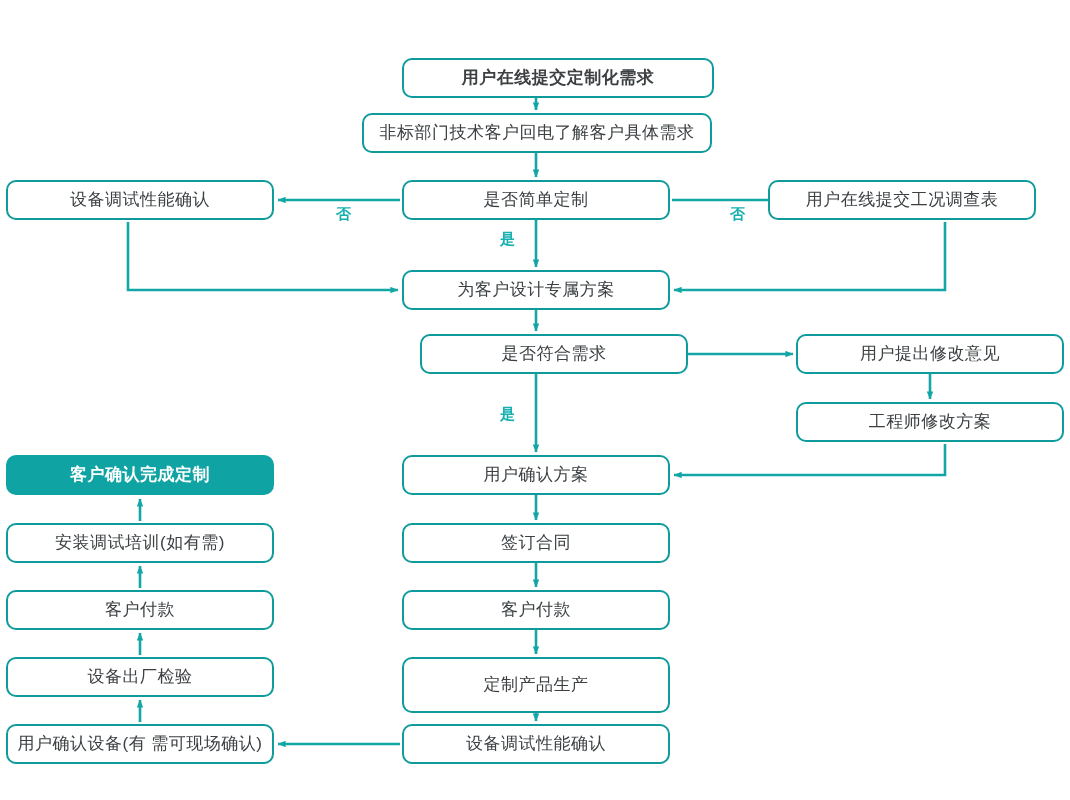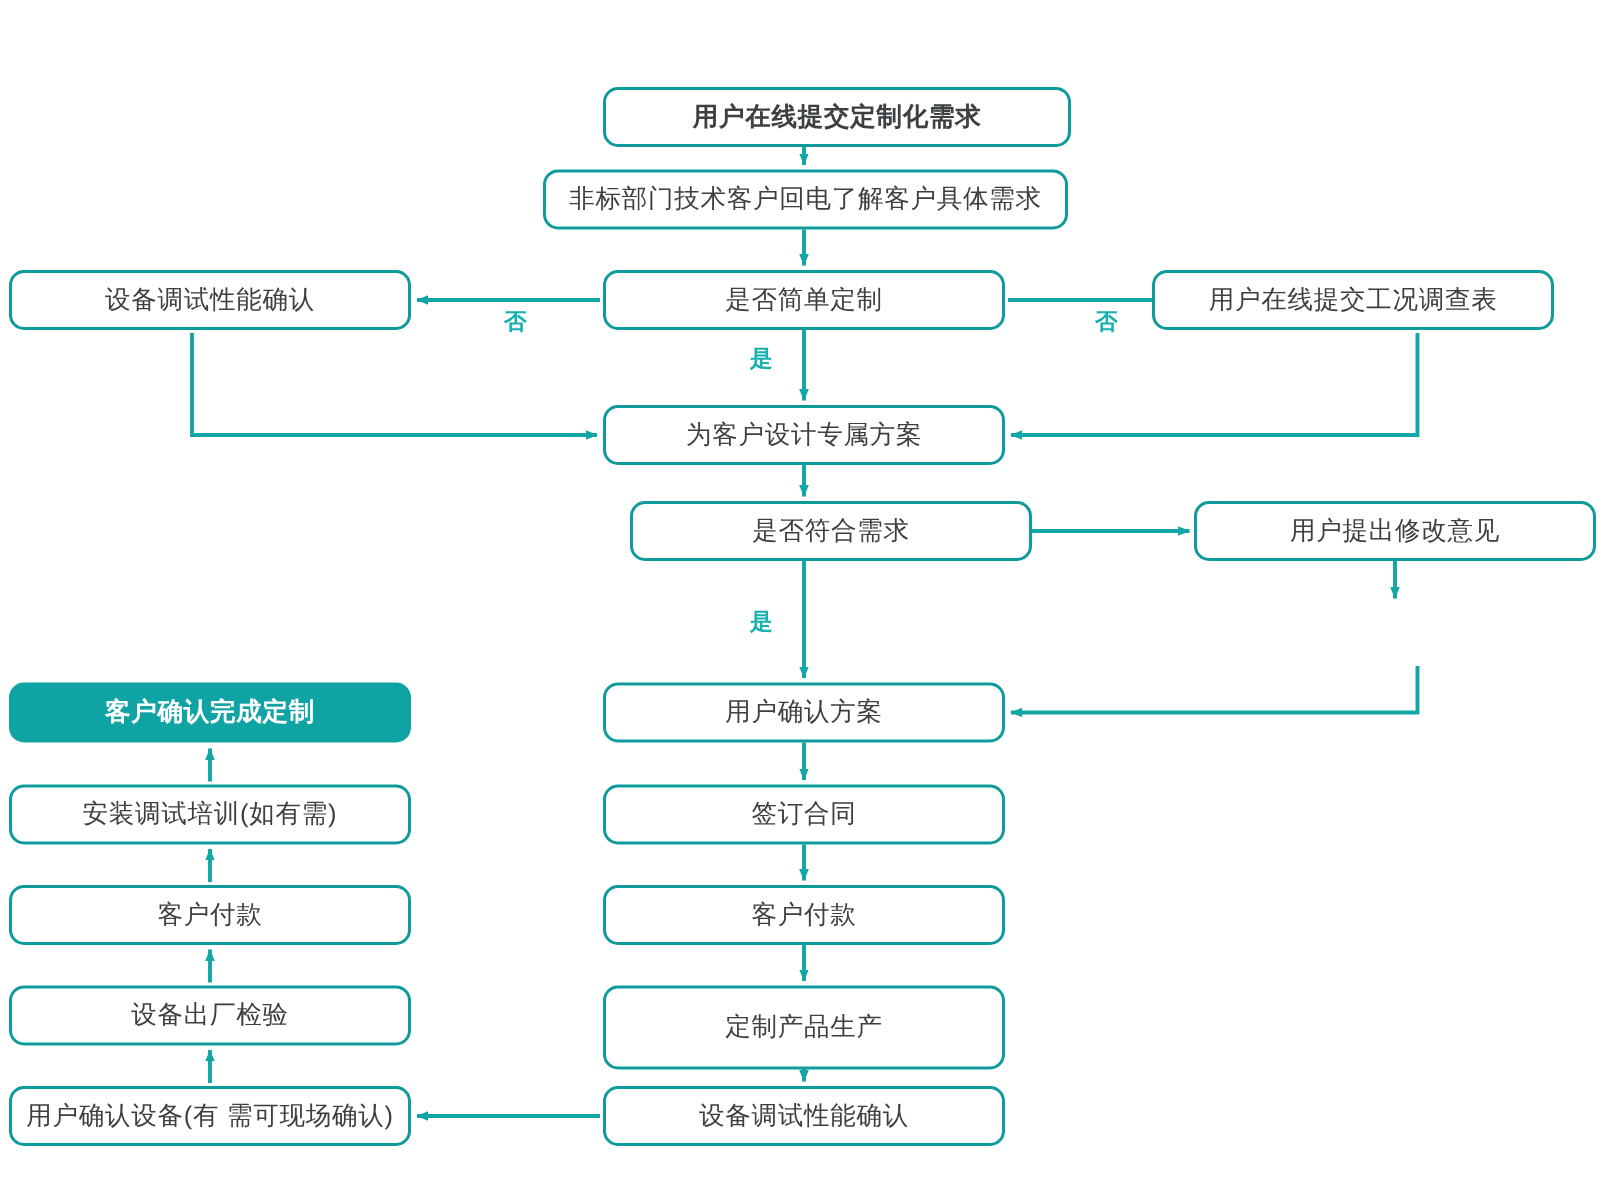--- a/index.html
+++ b/index.html
@@ -123,20 +123,21 @@
   <div class="node" style="left:6px; top:180px; width:268px; height:40px;">设备调试性能确认</div>
 
   <div class="node" style="left:768px; top:180px; width:268px; height:40px;">用户在线提交工况调查表</div>
 
   <div class="node" style="left:402px; top:270px; width:268px; height:40px;">为客户设计专属方案</div>
 
   <div class="node" style="left:402px; top:334px; width:268px; height:40px;margin-left:18px;">是否符合需求</div>
 
   <div class="node" style="left:796px; top:334px; width:268px; height:40px;">用户提出修改意见</div>
 
+  <div class="node" style="left:796px; top:402px; width:268px; height:40px;">工程师修改方案</div>
 
   <div class="node" style="left:402px; top:455px; width:268px; height:40px;font-family:Liberation Serif, serif;">用户确认方案</div>
 
   <div class="node" style="left:402px; top:523px; width:268px; height:40px;">签订合同</div>
 
   <div class="node" style="left:402px; top:590px; width:268px; height:40px;">客户付款</div>
 
   <div class="node" style="left:402px; top:657px; width:268px; height:56px;">定制产品生产</div>
 
   <div class="node" style="left:402px; top:724px; width:268px; height:40px;">设备调试性能确认</div>

